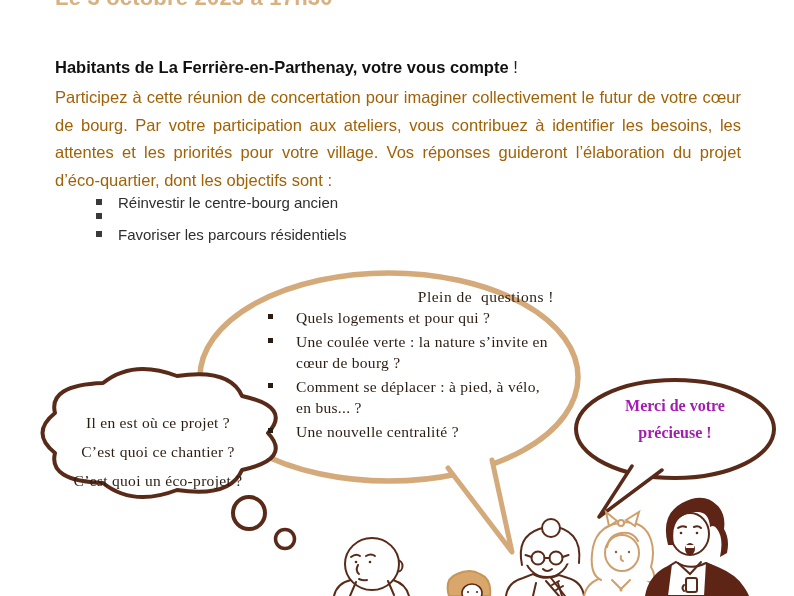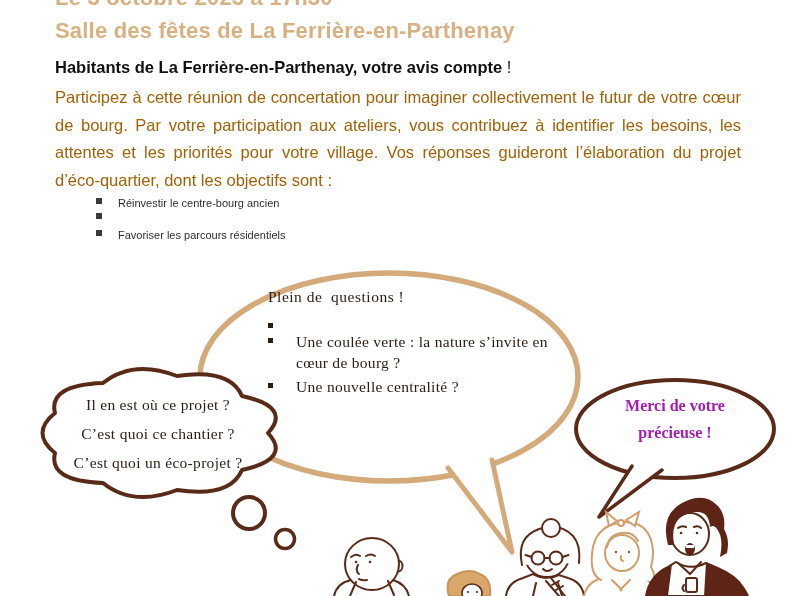--- a/index.html
+++ b/index.html
@@ -23,53 +23,52 @@
   }
   .intro-bold .excl{font-weight:normal;color:#222;}
   .paragraph{
     position:absolute;left:55px;top:84px;width:686px;
     font-size:16.5px;line-height:27.5px;color:#a16207;
     text-align:justify;
   }
 
   
   .objectives{position:absolute;left:96px;top:190px;width:560px;}
-  .obj-item{display:flex;align-items:baseline;font-size:11px;line-height:26px;color:#2e2e2e;}
+  .obj-item{display:flex;align-items:baseline;font-size:15px;line-height:26px;color:#2e2e2e;}
   .sq{flex:0 0 auto;width:6px;height:6px;background:#3a3a3a;margin-right:16px;position:relative;top:-3px;}
 
   
   .hand{font-family:cursive;}
   .q-bubble-text{
     position:absolute;left:268px;top:286px;width:286px;
     font-size:15.5px;color:#2b1c12;line-height:21px;
   }
-  .q-title{white-space:pre-wrap;margin-bottom:9px;letter-spacing:.5px;}
+  .q-title{white-space:pre-wrap;letter-spacing:.5px;text-align:right;}
   .q-item{display:flex;align-items:flex-start;margin-bottom:3px;letter-spacing:.3px;}
   .q-sq{flex:0 0 auto;width:5px;height:5px;background:#2b1c12;margin-right:23px;margin-top:7px;}
 
   .thought-text{
-    position:absolute;left:44px;top:390px;width:228px;
+    position:absolute;left:44px;top:408px;width:228px;
     text-align:center;font-size:15.5px;line-height:29px;color:#2b1c12;letter-spacing:.3px;
   }
   .thanks-text{
     position:absolute;left:584px;top:392px;width:182px;
     text-align:center;font-size:16px;font-weight:bold;line-height:27px;color:#a21caf;
   }
 
   svg{position:absolute;left:0;top:0;}
 </style>
 </head>
 <body>
 
 <div class="doc-header">
   <div>Le 3 octobre 2023 à 17h30</div>
-  <div>Salle des fêtes de La Ferrière-en-Parthenay</div>
-</div>
-
-<div class="intro-bold"><span>Habitants de La Ferrière-en-Parthenay, votre avis compte</span><span class="excl"> !</span></div>
+</div>
+
+<div class="intro-bold"><span>Habitants de La Ferrière-en-Parthenay, votre vous compte</span><span class="excl"> !</span></div>
 
 <div class="paragraph">Participez à cette réunion de concertation pour imaginer collectivement le futur de votre cœur de bourg. Par votre participation aux ateliers, vous contribuez à identifier les besoins, les attentes et les priorités pour votre village. Vos réponses guideront l’élaboration du projet d’éco-quartier, dont les objectifs sont :</div>
 
 <div class="objectives">
   <div class="obj-item">
       <span class="sq"></span>
       <span>Réinvestir le centre-bourg ancien</span>
     </div>
   <div class="obj-item">
       <span class="sq"></span>
@@ -170,24 +169,29 @@
     <path d="M678,563 l12,11 l11,-12" stroke="#5a2a19"></path>
     <rect x="686" y="578" width="11" height="14" rx="2" fill="#ffffff" stroke="#5a2a19"></rect>
     <path d="M684,585 q-3,3 0,6" stroke="#5a2a19"></path>
   </g>
 </svg>
 
 <div class="q-bubble-text hand">
   <div class="q-title">Plein de  questions !</div>
   <div class="q-item">
       <span class="q-sq"></span>
+      <span>Quels logements et pour qui ?</span>
     </div>
   <div class="q-item">
       <span class="q-sq"></span>
       <span>Une coulée verte : la nature s’invite en cœur de bourg ?</span>
+    </div>
+  <div class="q-item">
+      <span class="q-sq"></span>
+      <span>Comment se déplacer : à pied, à vélo, en bus... ?</span>
     </div>
   <div class="q-item">
       <span class="q-sq"></span>
       <span>Une nouvelle centralité ?</span>
     </div>
 </div>
 
 <div class="thought-text hand">
   <div>Il en est où ce projet ?</div>
   <div>C’est quoi ce chantier ?</div>

